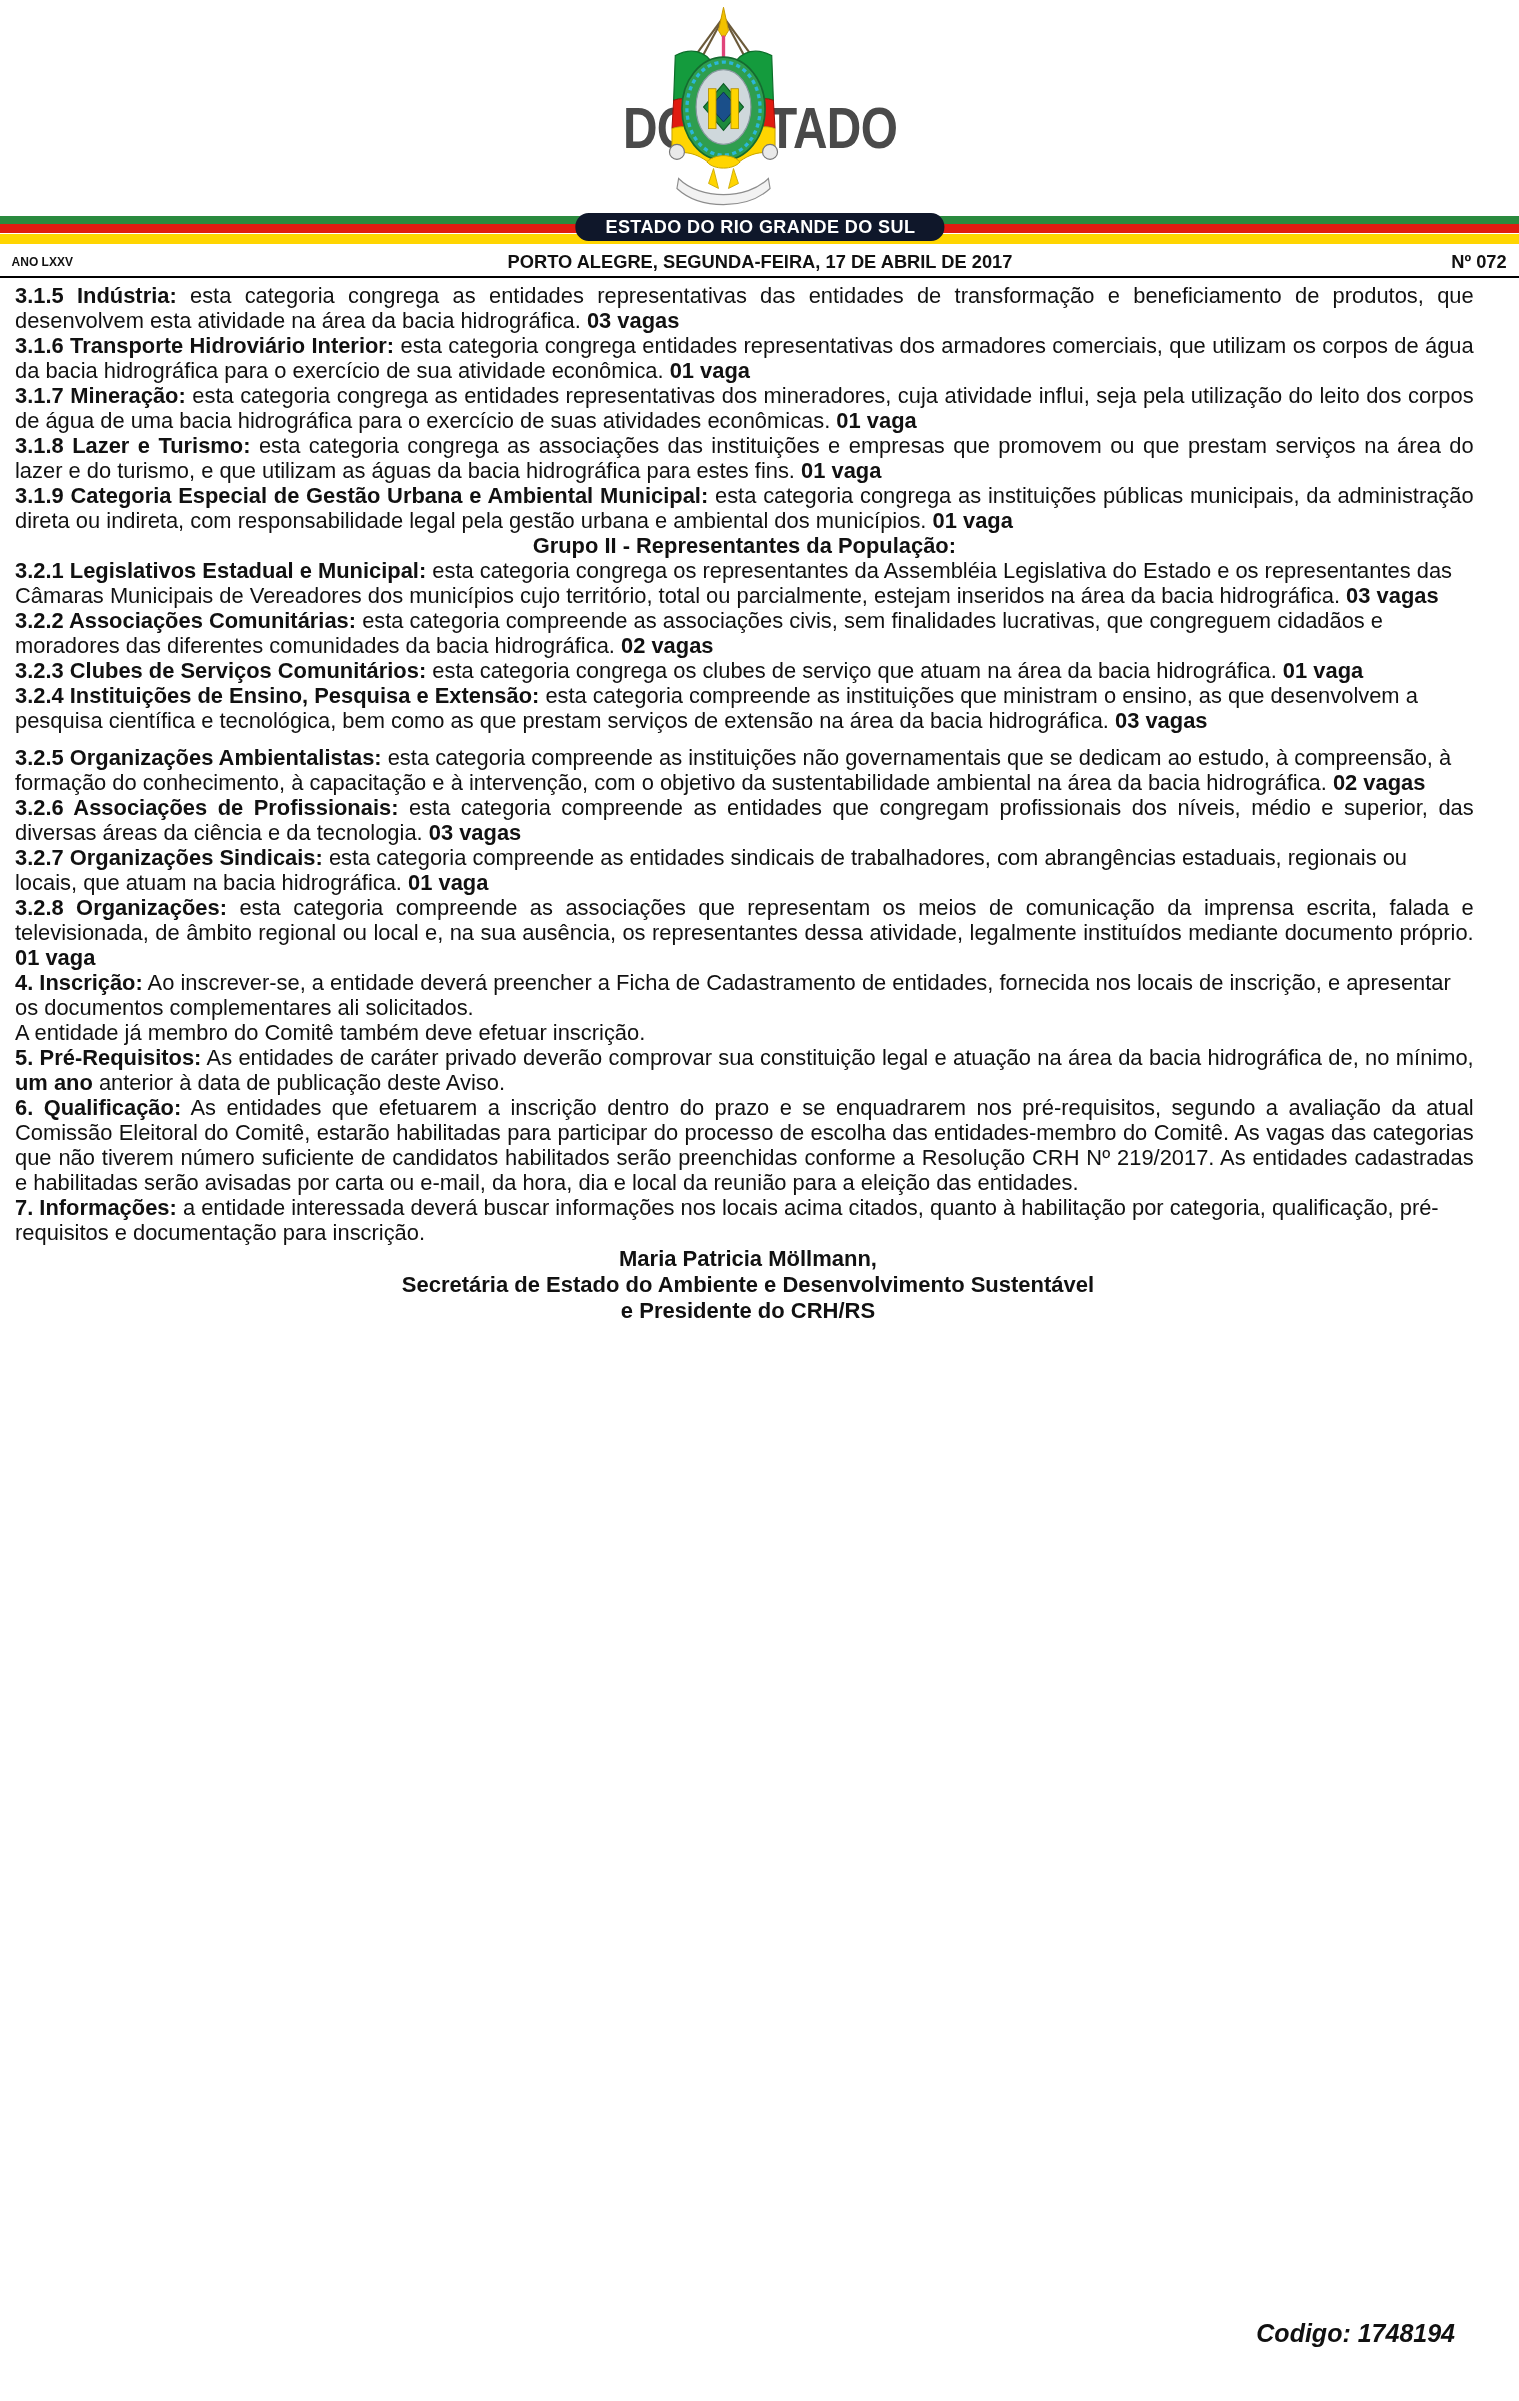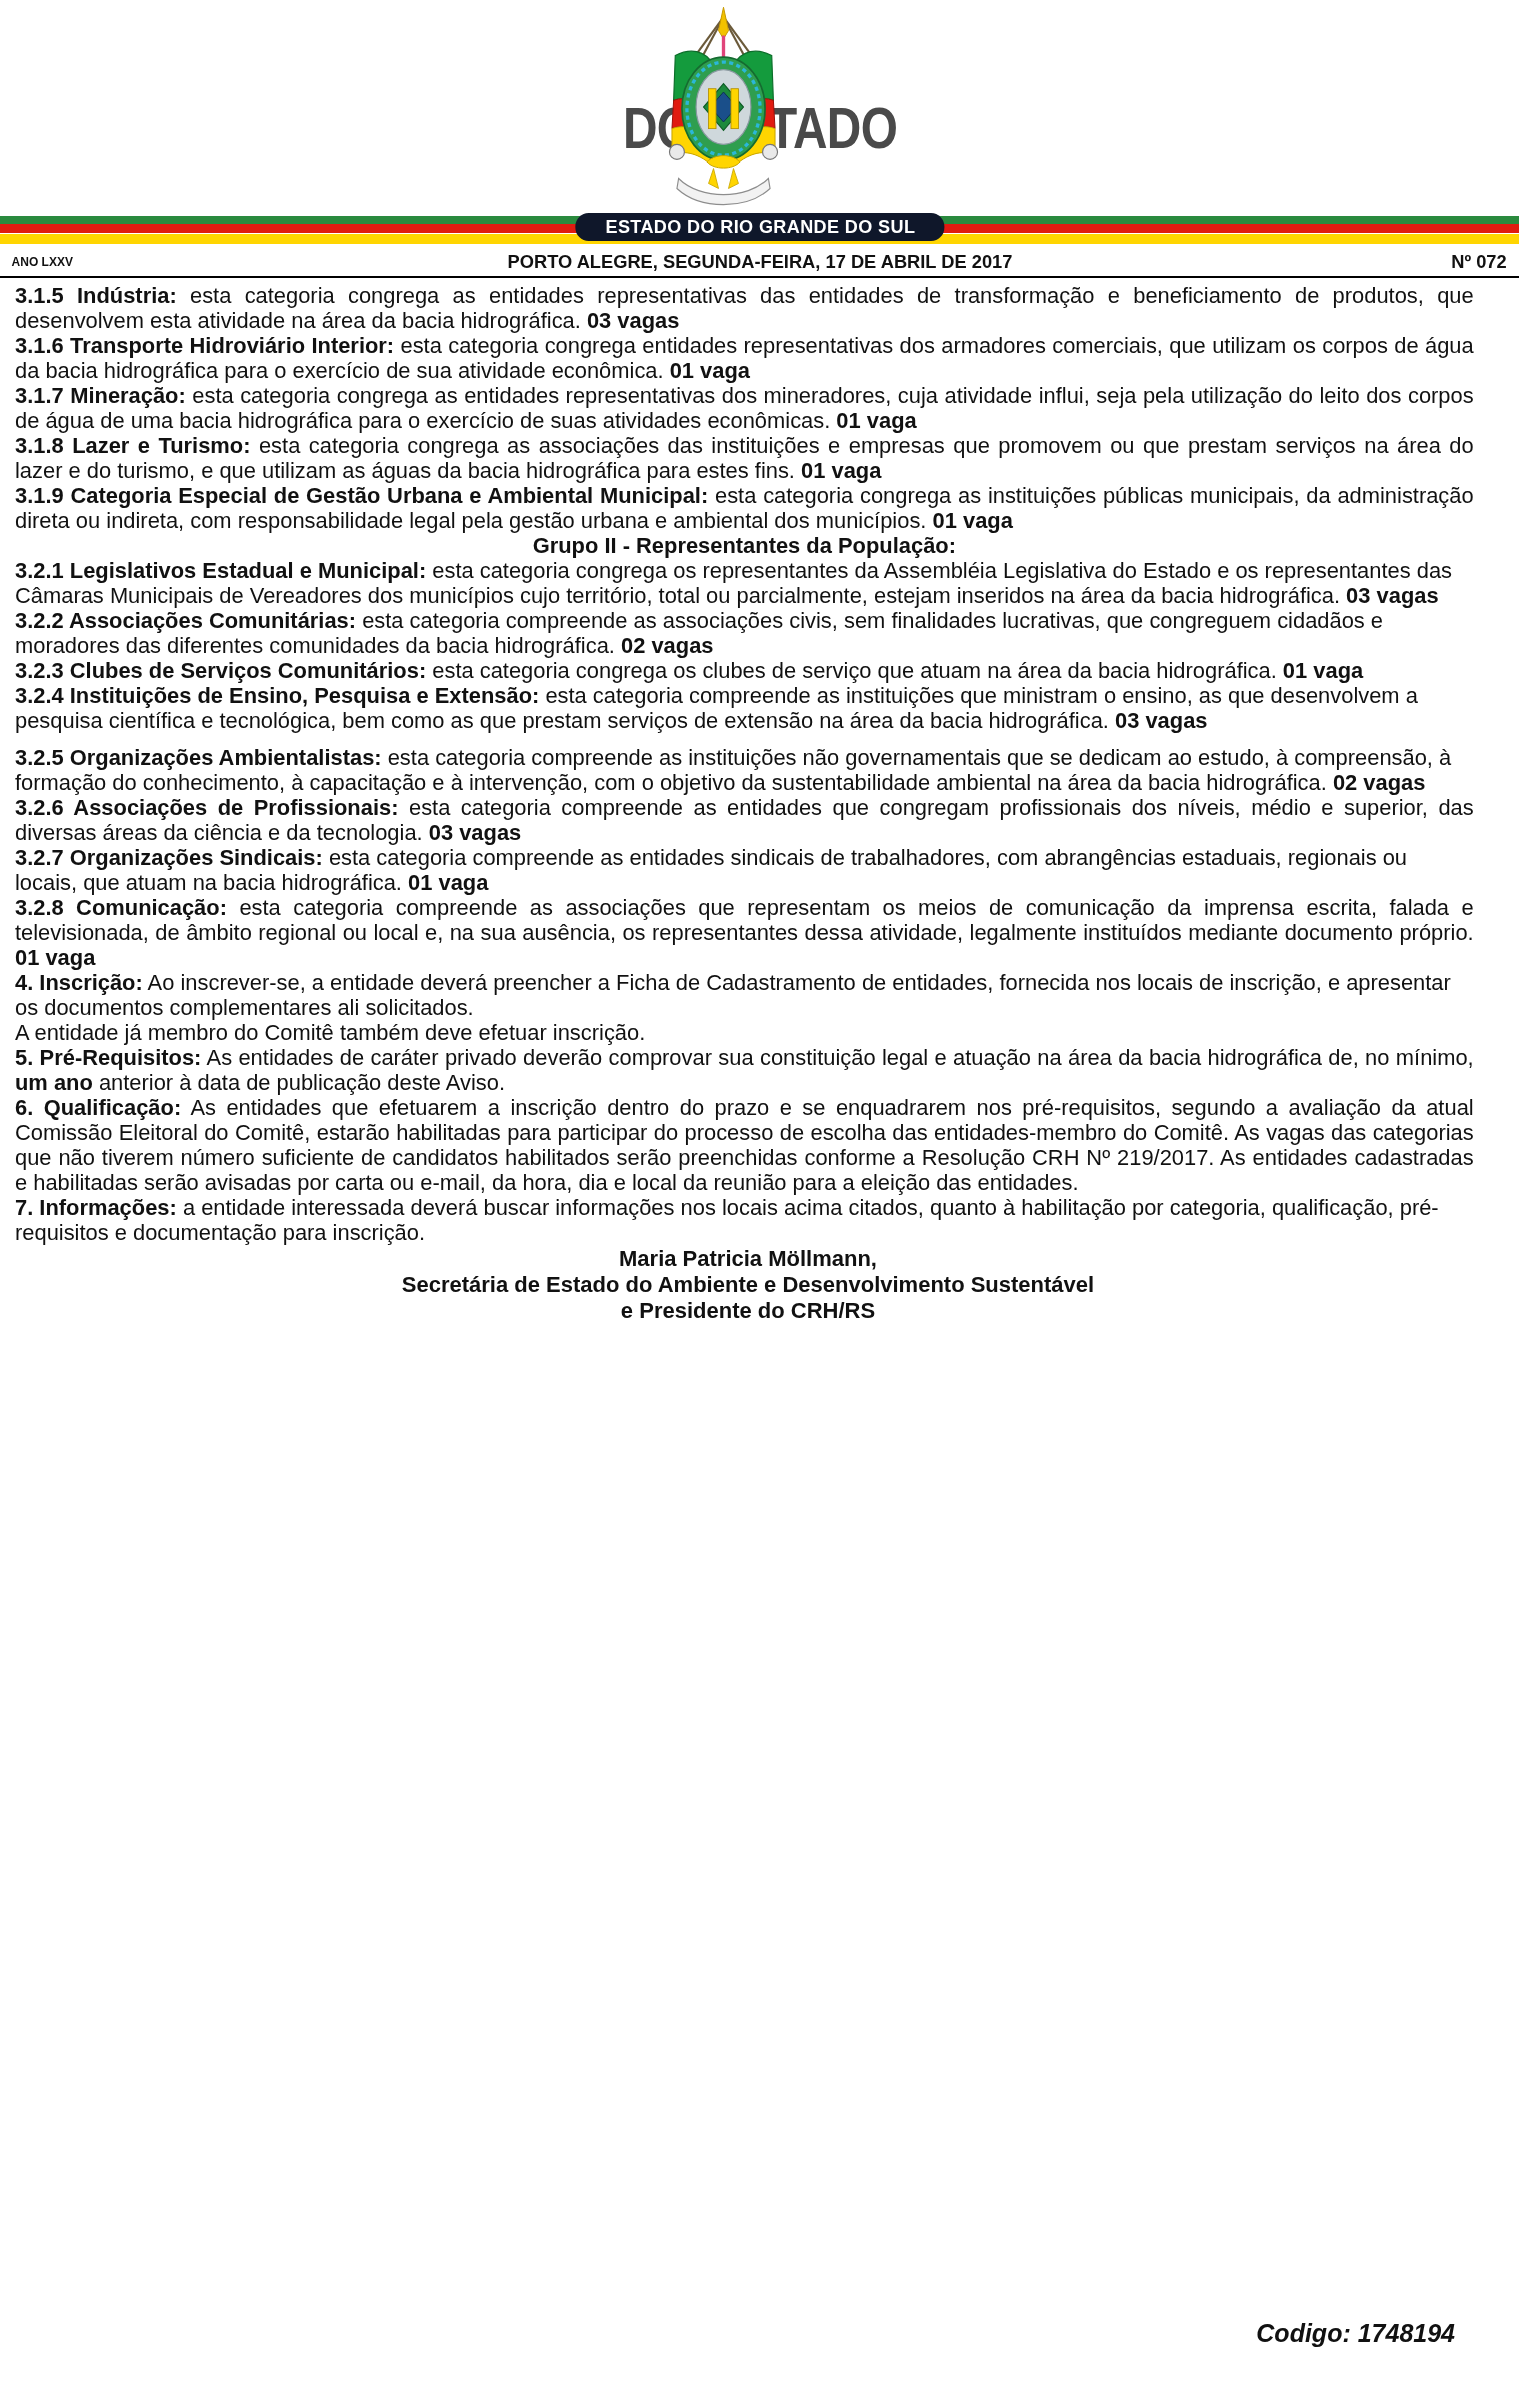--- a/index.html
+++ b/index.html
@@ -308,21 +308,21 @@
   <p class="para centered">Grupo II - Representantes da População:</p>
 
   <div id="items-group2">
       <p class="para ragged"><span class="lbl">3.2.1 Legislativos Estadual e Municipal:</span><span> esta categoria congrega os representantes da Assembléia Legislativa do Estado e os representantes das Câmaras Municipais de Vereadores dos municípios cujo território, total ou parcialmente, estejam inseridos na área da bacia hidrográfica. </span><span class="vag">03 vagas</span></p>
       <p class="para ragged"><span class="lbl">3.2.2 Associações Comunitárias:</span><span> esta categoria compreende as associações civis, sem finalidades lucrativas, que congreguem cidadãos e moradores das diferentes comunidades da bacia hidrográfica. </span><span class="vag">02 vagas</span></p>
       <p class="para ragged"><span class="lbl">3.2.3 Clubes de Serviços Comunitários:</span><span> esta categoria congrega os clubes de serviço que atuam na área da bacia hidrográfica. </span><span class="vag">01 vaga</span></p>
       <p class="para ragged"><span class="lbl">3.2.4 Instituições de Ensino, Pesquisa e Extensão:</span><span> esta categoria compreende as instituições que ministram o ensino, as que desenvolvem a pesquisa científica e tecnológica, bem como as que prestam serviços de extensão na área da bacia hidrográfica. </span><span class="vag">03 vagas</span></p>
       <p class="para ragged spacer-before"><span class="lbl">3.2.5 Organizações Ambientalistas:</span><span> esta categoria compreende as instituições não governamentais que se dedicam ao estudo, à compreensão, à formação do conhecimento, à capacitação e à intervenção, com o objetivo da sustentabilidade ambiental na área da bacia hidrográfica. </span><span class="vag">02 vagas</span></p>
       <p class="para flow"><span class="lbl">3.2.6 Associações de Profissionais:</span><span> esta categoria compreende as entidades que congregam profissionais dos níveis, médio e superior, das diversas áreas da ciência e da tecnologia. </span><span class="vag">03 vagas</span></p>
       <p class="para ragged"><span class="lbl">3.2.7 Organizações Sindicais:</span><span> esta categoria compreende as entidades sindicais de trabalhadores, com abrangências estaduais, regionais ou locais, que atuam na bacia hidrográfica. </span><span class="vag">01 vaga</span></p>
-      <p class="para flow"><span class="lbl">3.2.8 Comunicação:</span><span> esta categoria compreende as associações que representam os meios de comunicação da imprensa escrita, falada e televisionada, de âmbito regional ou local e, na sua ausência, os representantes dessa atividade, legalmente instituídos mediante documento próprio. </span><span class="vag">01 vaga</span></p>
+      <p class="para flow"><span class="lbl">3.2.8 Organizações:</span><span> esta categoria compreende as associações que representam os meios de comunicação da imprensa escrita, falada e televisionada, de âmbito regional ou local e, na sua ausência, os representantes dessa atividade, legalmente instituídos mediante documento próprio. </span><span class="vag">01 vaga</span></p>
     </div>
 
   <div id="sections">
       <p class="para ragged"><span class="lbl">4. Inscrição:</span><span> Ao inscrever-se, a entidade deverá preencher a Ficha de Cadastramento de entidades, fornecida nos locais de inscrição, e apresentar os documentos complementares ali solicitados.</span></p>
       <p class="para ragged"><span>A entidade já membro do Comitê também deve efetuar inscrição.</span></p>
       <p class="para flow"><span class="lbl">5. Pré-Requisitos:</span><span> As entidades de caráter privado deverão comprovar sua constituição legal e atuação na área da bacia hidrográfica de, no mínimo, </span><span class="lbl">um ano</span><span> anterior à data de publicação deste Aviso.</span></p>
       <p class="para flow"><span class="lbl">6. Qualificação:</span><span> As entidades que efetuarem a inscrição dentro do prazo e se enquadrarem nos pré-requisitos, segundo a avaliação da atual Comissão Eleitoral do Comitê, estarão habilitadas para participar do processo de escolha das entidades-membro do Comitê. As vagas das categorias que não tiverem número suficiente de candidatos habilitados serão preenchidas conforme a Resolução CRH Nº 219/2017. As entidades cadastradas e habilitadas serão avisadas por carta ou e-mail, da hora, dia e local da reunião para a eleição das entidades.</span></p>
       <p class="para ragged"><span class="lbl">7. Informações:</span><span> a entidade interessada deverá buscar informações nos locais acima citados, quanto à habilitação por categoria, qualificação, pré-requisitos e documentação para inscrição.</span></p>
     </div>
 

